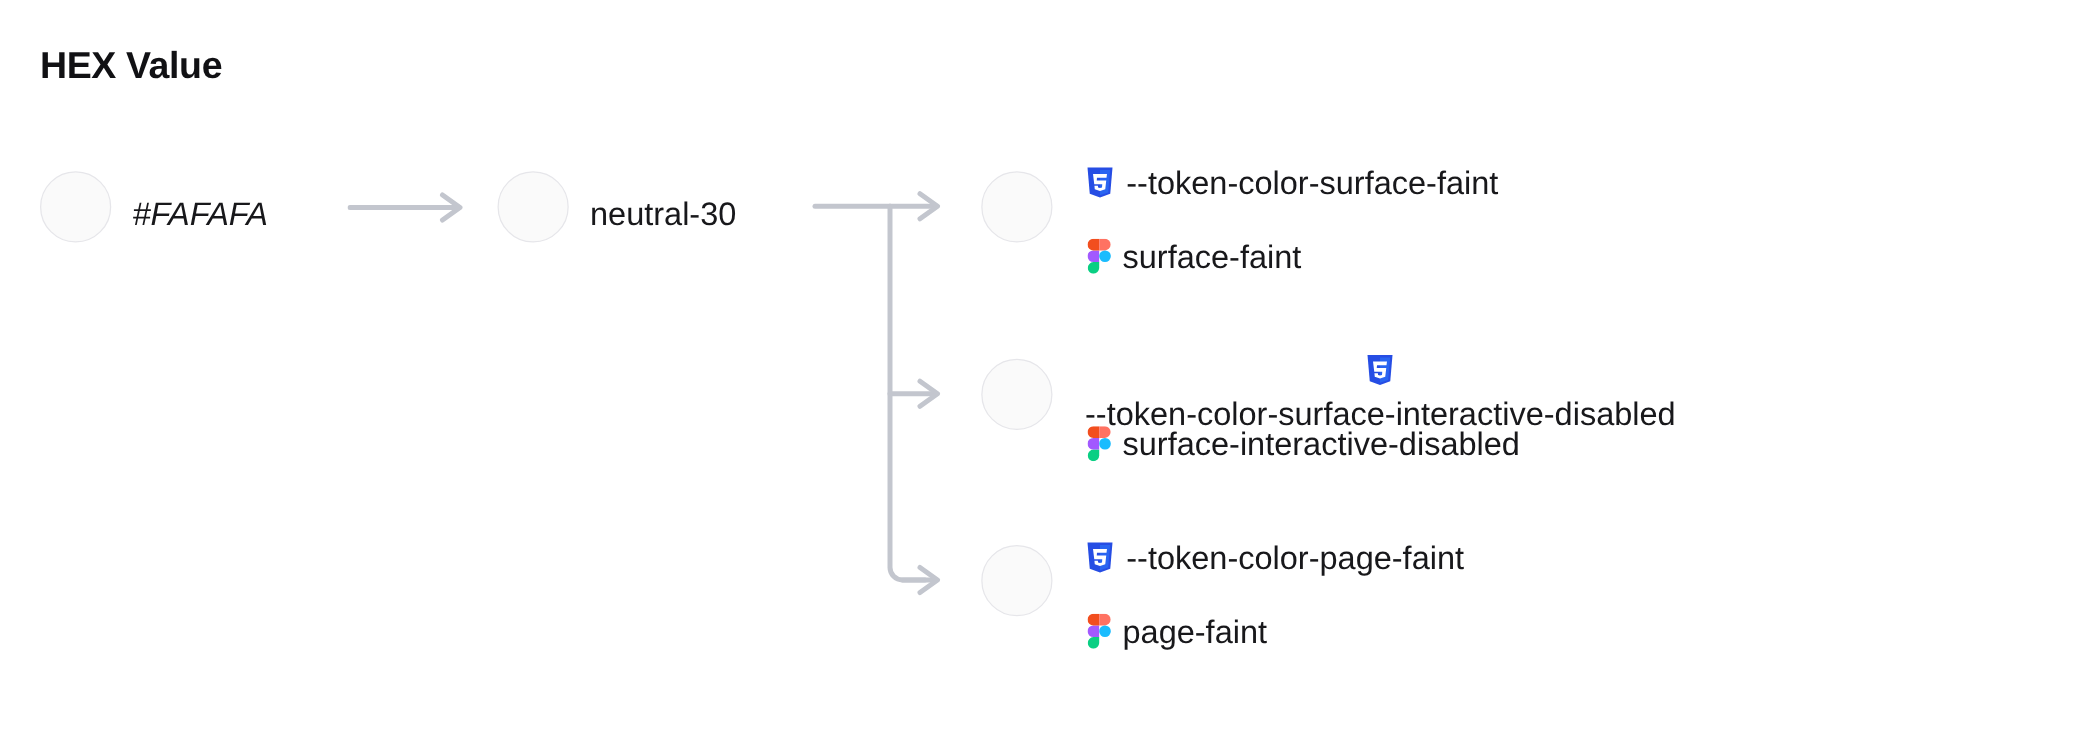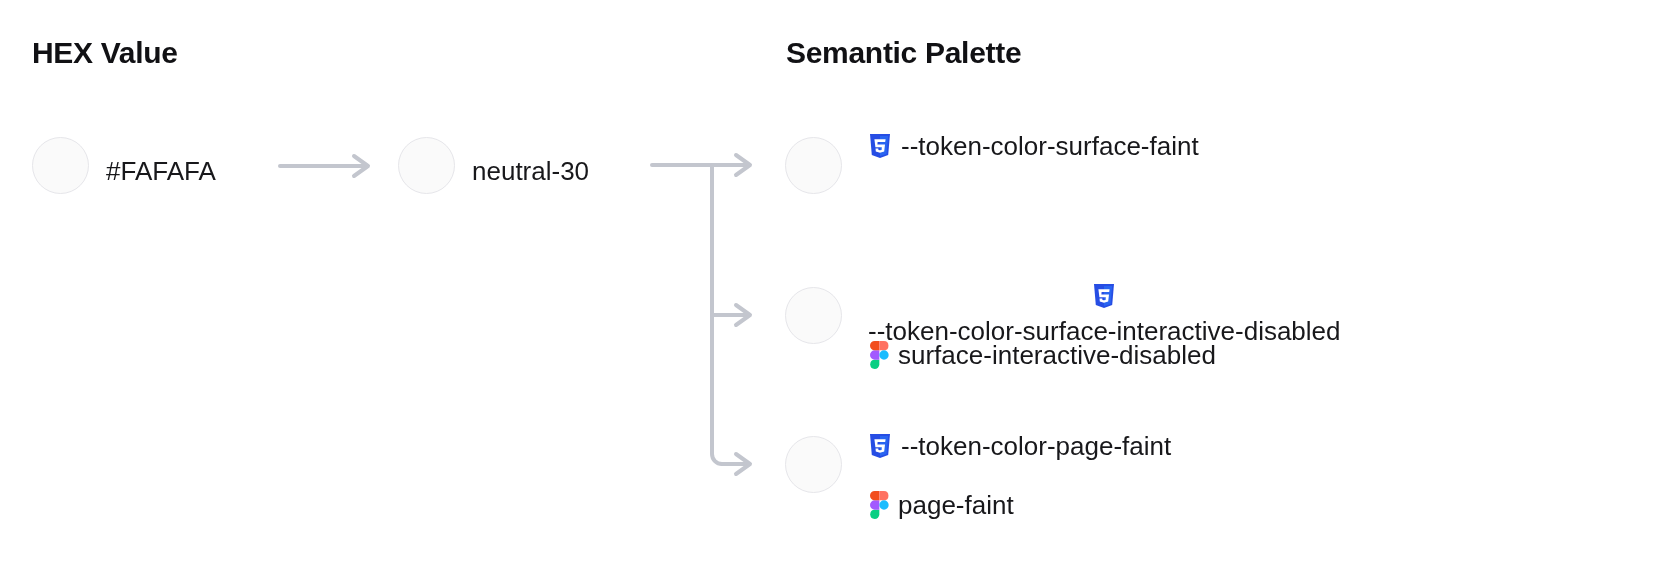--- a/index.html
+++ b/index.html
@@ -84,24 +84,23 @@
     position: absolute;
   }
   .conn svg { display: block; }
 </style>
 </head>
 <body>
 
 <div class="stage">
 
   <div class="col-heading" id="heading-hex">HEX Value</div>
-  <div class="col-heading" id="heading-semantic">Semantic Palette</div>
 
   <div class="swatch" style="left: 32px; top: 137px; background: rgb(250, 250, 250); border-color: rgb(230, 230, 234);"></div>
-  <div class="value-label" style="left:106px; top:158px;">#FAFAFA</div>
+  <div class="value-label" style="left:106px; top:158px;font-style:italic;">#FAFAFA</div>
 
   <div class="conn" style="left:278px; top:152px;">
     <svg width="100" height="28" viewBox="0 0 100 28" fill="none">
       <path d="M2 14 H86" stroke="#C3C6CE" stroke-width="4" stroke-linecap="round"></path>
       <path d="M76 4 L90 14 L76 24" stroke="#C3C6CE" stroke-width="4" stroke-linecap="round" stroke-linejoin="round" fill="none"></path>
     </svg>
   </div>
 
   <div class="swatch" style="left: 398px; top: 137px; background: rgb(250, 250, 250); border-color: rgb(230, 230, 234);"></div>
   <div class="value-label" style="left:472px; top:158px;">neutral-30</div>
@@ -132,20 +131,32 @@
         <path d="M2 1 L22 1 L20.2 22 L12 25 L3.8 22 Z" fill="#264DE4"></path>
         <path d="M12 3 L12 23.2 L18.6 21 L20.1 3 Z" fill="#2965F1"></path>
         <path d="M6.4 6.2 H17.6 L17.2 9.1 H9.6 L9.4 11.4 H17 L16.2 18.4 L12 19.7
                  L7.8 18.4 L7.55 15.5 H10.3 L10.45 16.9 L12 17.35 L13.6 16.9
                  L13.8 14.3 H7.4 Z" fill="#FFFFFF"></path>
       </svg>
     </span>
     <span class="token-text">--token-color-surface-faint</span>
   </div>
 
+  <div class="token-row" style="left:870px; top:180px;">
+    <span class="icon-slot figma-slot">
+      <svg width="19" height="28" viewBox="0 0 19 28" fill="none">
+        <path d="M4.67 28a4.67 4.67 0 0 0 4.66-4.67V18.67H4.67a4.67 4.67 0 0 0 0 9.33z" fill="#0ACF83"></path>
+        <path d="M0 14a4.67 4.67 0 0 1 4.67-4.67h4.66v9.34H4.67A4.67 4.67 0 0 1 0 14z" fill="#A259FF"></path>
+        <path d="M0 4.67A4.67 4.67 0 0 1 4.67 0h4.66v9.33H4.67A4.67 4.67 0 0 1 0 4.67z" fill="#F24E1E"></path>
+        <path d="M9.33 0H14a4.67 4.67 0 0 1 0 9.33H9.33V0z" fill="#FF7262"></path>
+        <path d="M18.67 14a4.67 4.67 0 1 1-9.34 0 4.67 4.67 0 0 1 9.34 0z" fill="#1ABCFE"></path>
+      </svg>
+    </span>
+    <span class="token-text">surface-faint</span>
+  </div>
 
   <div class="swatch" style="left: 785px; top: 287px; background: rgb(250, 250, 250); border-color: rgb(230, 230, 234);"></div>
 
   <div class="token-row" style="left:868px; top:272px;flex-direction:column;">
     <span class="icon-slot">
       <svg width="24" height="26" viewBox="0 0 24 26" fill="none">
         <path d="M2 1 L22 1 L20.2 22 L12 25 L3.8 22 Z" fill="#264DE4"></path>
         <path d="M12 3 L12 23.2 L18.6 21 L20.1 3 Z" fill="#2965F1"></path>
         <path d="M6.4 6.2 H17.6 L17.2 9.1 H9.6 L9.4 11.4 H17 L16.2 18.4 L12 19.7
                  L7.8 18.4 L7.55 15.5 H10.3 L10.45 16.9 L12 17.35 L13.6 16.9

